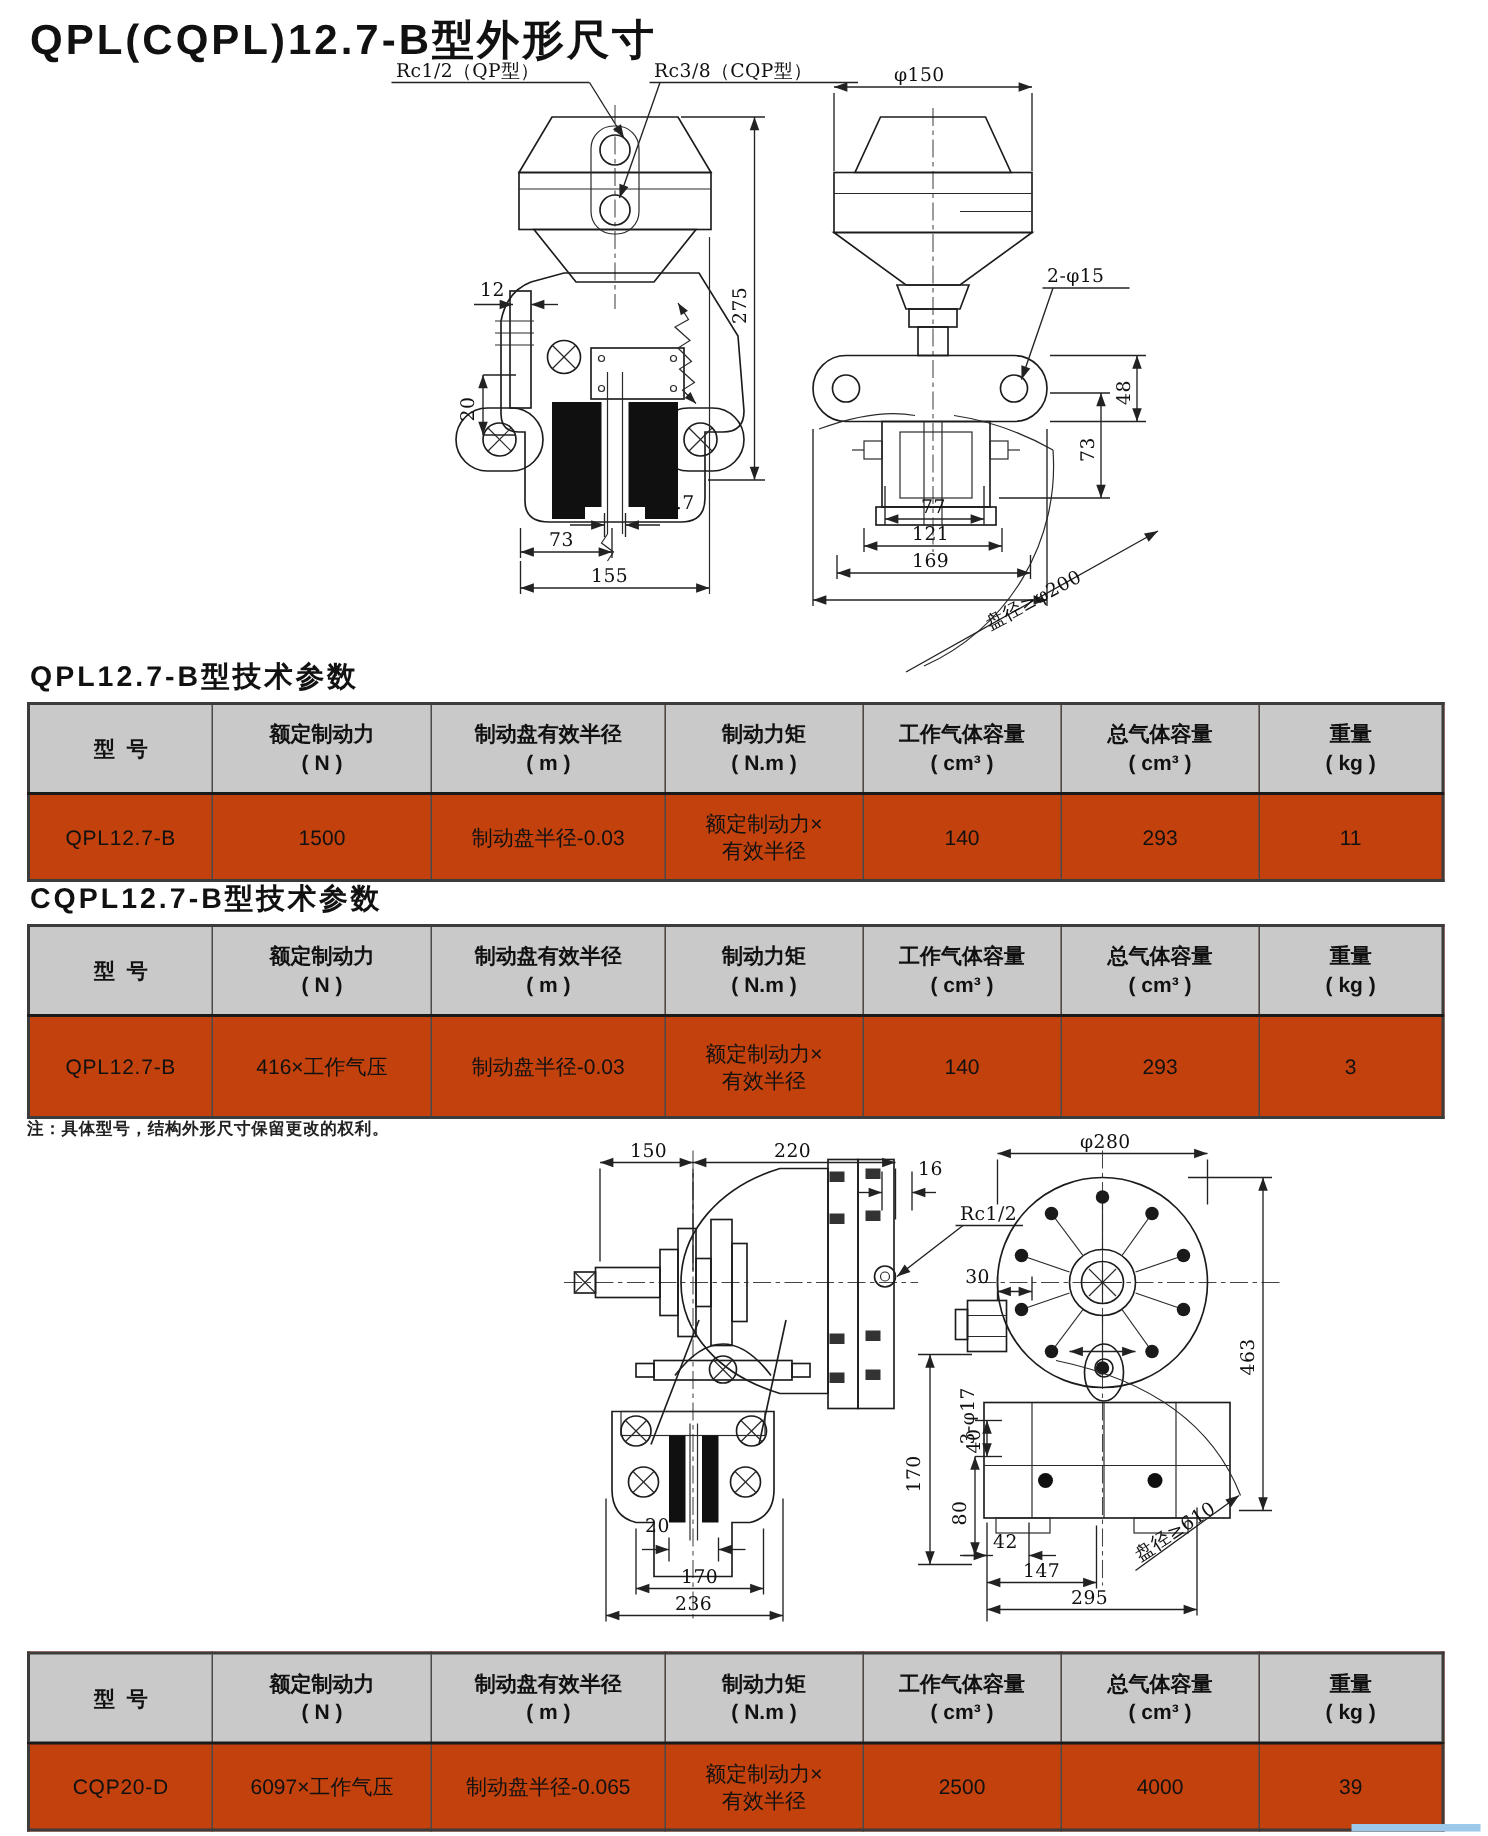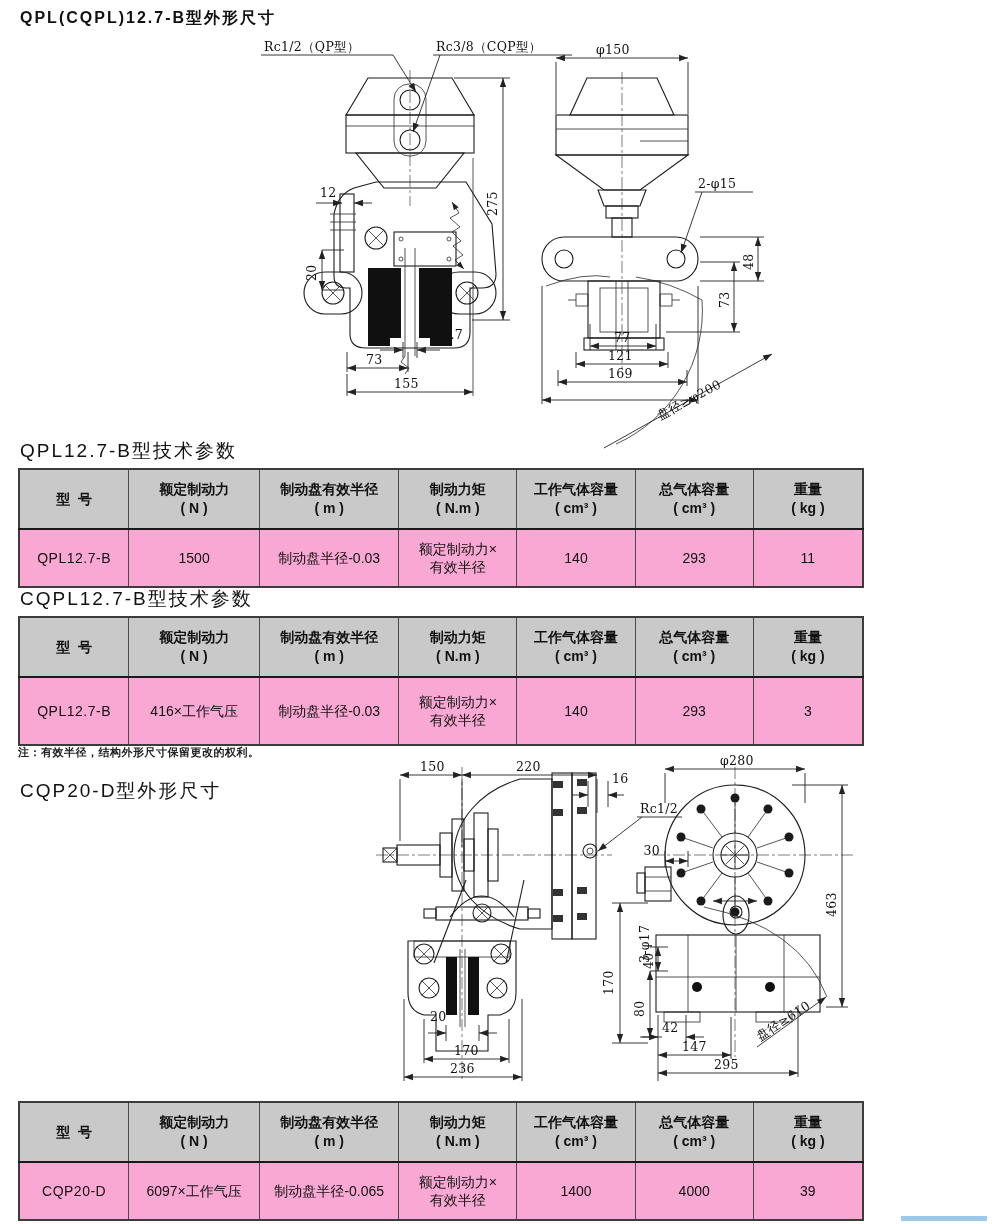--- a/index.html
+++ b/index.html
@@ -1,23 +1,23 @@
 <!DOCTYPE html>
 <html><head>
 <meta charset="utf-8">
 <style>
   html,body{margin:0;padding:0;background:#f5f5f5}
   #page{position:relative;width:992px;height:1224px;background:#fff;overflow:hidden;
         font-family:"Liberation Sans",sans-serif;color:#111}
   .abs{position:absolute}
-  .title{font-size:16px;font-weight:bold;letter-spacing:2px;white-space:pre}
-  .sect{font-size:19px;font-weight:normal;letter-spacing:2px;white-space:pre}
+  .title{font-size:28px;font-weight:bold;letter-spacing:2px;white-space:pre}
+  .sect{font-size:19px;font-weight:bold;letter-spacing:2px;white-space:pre}
   .note{font-size:11px;font-weight:bold;color:#222;letter-spacing:.5px}
   
-  table.spec{border-collapse:collapse;width:846px;table-layout:fixed;background:#f9a8d4;
+  table.spec{border-collapse:collapse;width:945px;table-layout:fixed;background:#c2410c;
              border:2px solid #3c3c3c}
   table.spec th{background:#c9c9c9;border:1px solid #4a4a4a;font-size:14px;font-weight:bold;
                 text-align:center;vertical-align:middle;height:54px;padding:2px;line-height:1.35}
   table.spec thead tr{border-bottom:2px solid #1a1a1a}
   table.spec td{border:1px solid #4a4a4a;font-size:14px;text-align:center;vertical-align:middle;
                 height:52px;padding:2px;line-height:1.3}
   table.spec.tall td{height:62px}
   .hn,.hu{display:block;white-space:pre}
   .hu:empty{display:none}
   td.pre{white-space:pre-line}
@@ -33,22 +33,21 @@
   .bluebar{position:absolute;left:901px;top:1216px;width:86px;height:5px;background:#9cc8ea}
 </style>
 </head>
 <body>
 
 <div id="page">
 
   <div class="abs title" style="left:20px;top:8px">QPL(CQPL)12.7-B型外形尺寸</div>
   <div class="abs sect" style="left:20px;top:438px">QPL12.7-B型技术参数</div>
   <div class="abs sect" style="left:20px;top:586px">CQPL12.7-B型技术参数</div>
-  <div class="abs note" style="left:18px;top:745px">注：有效半径，结构外形尺寸保留更改的权利。</div>
-  <div class="abs sect" style="left:20px;top:778px">CQP20-D型外形尺寸</div>
+  <div class="abs note" style="left:18px;top:745px">注：具体型号，结构外形尺寸保留更改的权利。</div>
   <div class="abs sect" style="left:20px;top:1108px">CQP20-D技术参数</div>
 
   <svg style="top:36px" width="992" height="414" viewBox="0 0 992 414">
     <defs>
       <marker id="a1" viewBox="0 0 10 8" refX="9.5" refY="4" markerWidth="11" markerHeight="9" orient="auto-start-reverse">
         <path d="M0.5,0.8 L9.5,4 L0.5,7.2 Z" fill="#222"></path>
       </marker>
     </defs>
 
     <g>
@@ -561,21 +560,21 @@
           </th>
     </tr>
       </thead>
     <tbody>
         <tr>
       <td class="model">CQP20-D</td>
       <td>6097×工作气压</td>
       <td>制动盘半径-0.065</td>
       <td class="pre">额定制动力×
 有效半径</td>
-      <td>1400</td>
+      <td>2500</td>
       <td>4000</td>
       <td>39</td>
     </tr>
       </tbody>
   </table>
 
   <div class="bluebar"></div>
 </div>
 
 </body></html>

